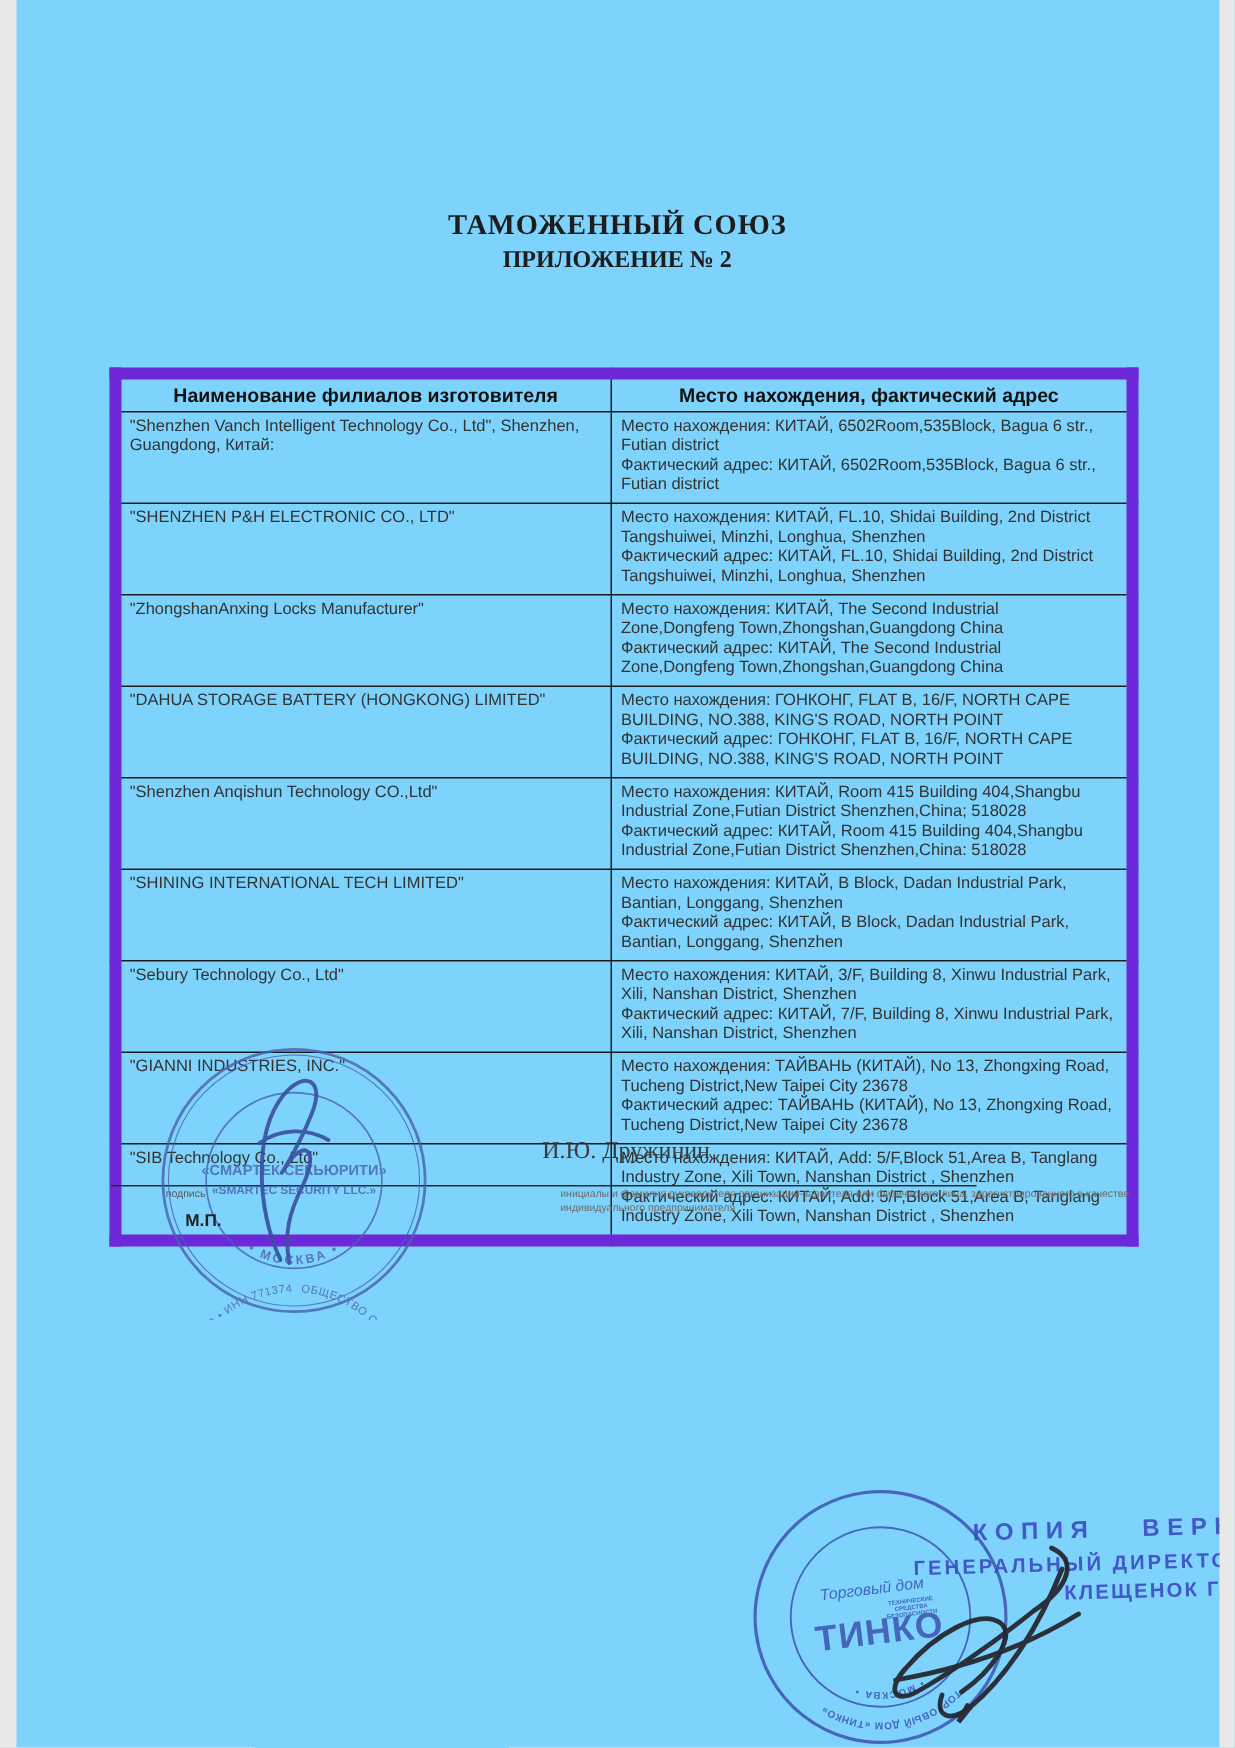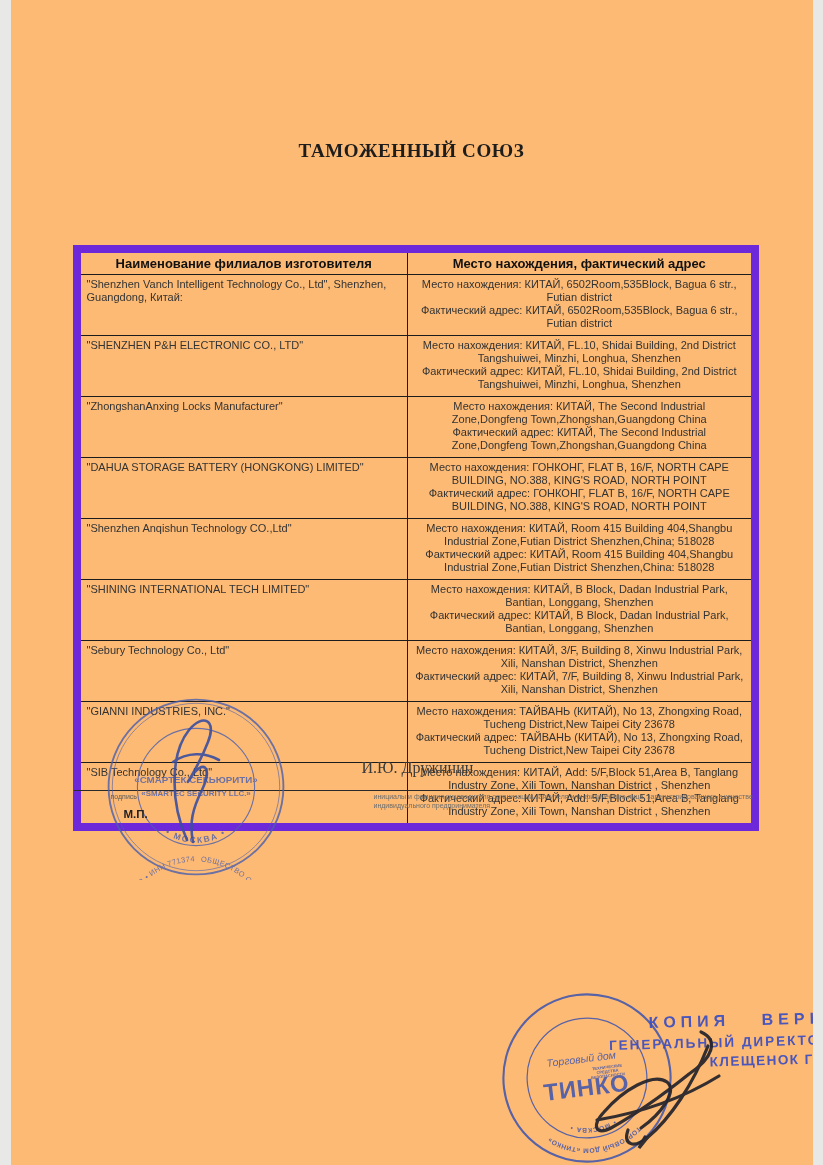--- a/index.html
+++ b/index.html
@@ -1,35 +1,35 @@
 <!DOCTYPE html>
 <html><head>
 <meta charset="utf-8">
 <style>
   html,body{margin:0;padding:0;background:#e8e8e6;}
   .page{
     position:relative;width:802px;height:1165px;margin:0 auto;
-    background:#fdba74;overflow:hidden;
+    background:#7dd3fc;overflow:hidden;
     font-family:"Liberation Sans","DejaVu Sans",sans-serif;color:#2c2c2c;
   }
   
   .doc-header{position:absolute;top:140px;left:0;width:100%;text-align:center;
     font-family:"Liberation Serif","DejaVu Serif",serif;color:#1d1d1d;}
   .t1{font-size:19px;font-weight:bold;letter-spacing:.6px;}
   .t2{font-size:16px;font-weight:bold;margin-top:3px;}
   .t3{font-size:17px;font-weight:bold;margin-top:2px;letter-spacing:.2px;}
   .subtitle{font-size:12.5px;font-weight:bold;margin:6px auto 0;max-width:665px;line-height:15px;}
   
   table.manuf{position:absolute;left:62px;top:245px;width:678px;border-collapse:collapse;
     border:8px solid #6d28d9;table-layout:fixed;}
   table.manuf th,table.manuf td{border:1.5px solid #1c1c1c;vertical-align:top;}
   table.manuf th{font-size:13px;font-weight:bold;color:#111;padding:3px 4px;text-align:center;}
   table.manuf td{font-size:11px;line-height:13px;color:#333;padding:3px 6px 5px;}
   col.c1{width:331px;} col.c2{width:347px;}
-  td .addr{margin:0;text-align:center;}
+  td .addr{margin:0;}
   
   .sig-line{position:absolute;left:63px;top:790px;width:577px;border-top:1.5px solid #2a2a2a;z-index:2;}
   .podpis{position:absolute;left:100px;top:793px;font-size:7px;color:#5a5a5a;z-index:2;}
   .mp{position:absolute;left:113px;top:808px;font-size:11.5px;font-weight:bold;color:#222;z-index:5;}
   .head-name{position:absolute;left:351px;top:759px;font-size:16px;color:#3b3b3b;
     font-family:"Liberation Serif","DejaVu Serif",serif;z-index:2;}
   .head-caption{position:absolute;left:363px;top:792px;width:385px;font-size:7px;line-height:9px;color:#6d6d6d;z-index:2;}
   
   .stamp{position:absolute;z-index:3;}
   .stamp-smartec{left:92px;top:694px;width:186px;height:186px;opacity:.8;}
@@ -44,20 +44,21 @@
   .copy-l3{font-size:13.5px;letter-spacing:1.5px;margin-top:4px;margin-left:104px;}
   svg text{font-family:"Liberation Sans","DejaVu Sans",sans-serif;}
 </style>
 </head>
 <body>
 
 <div class="page">
 
   <div class="doc-header">
     <div class="t1">ТАМОЖЕННЫЙ СОЮЗ</div>
+    <div class="t2">ПРИЛОЖЕНИЕ № 2</div>
   </div>
 
   <table class="manuf">
     <colgroup>
         <col class="c1">
         <col class="c2">
       </colgroup>
     <tbody>
         <tr>
       <th>Наименование филиалов изготовителя</th>

